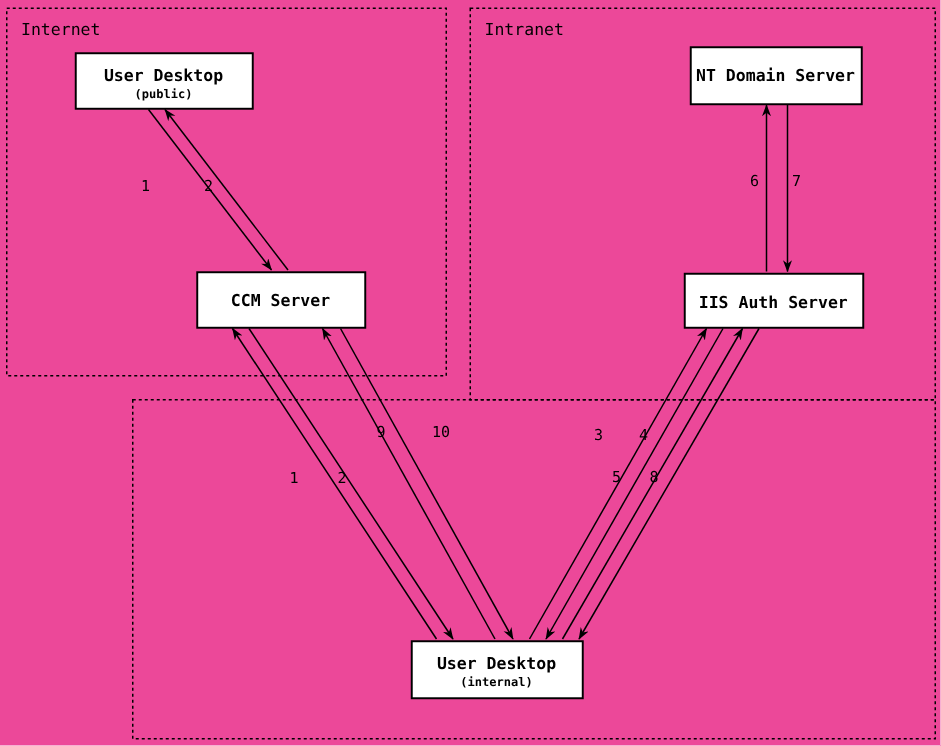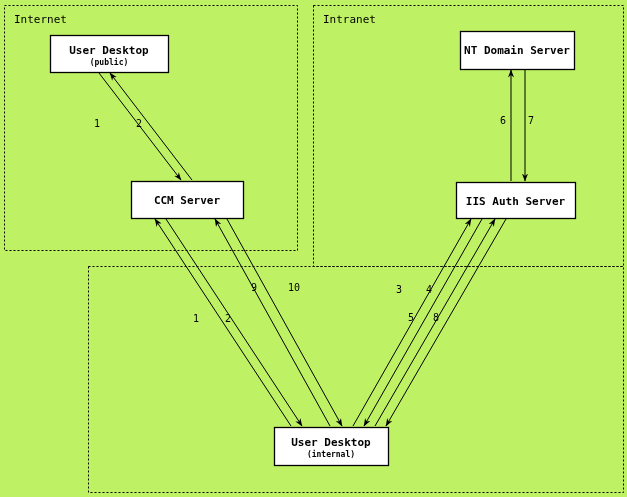--- a/index.html
+++ b/index.html
@@ -4,21 +4,21 @@
 <style>
   html, body {
     margin: 0;
     padding: 0;
     background: #ffffff;
   }
   #canvas {
     position: relative;
     width: 627px;
     height: 497px;
-    background: #bef264;
+    background: #ec4899;
     overflow: hidden;
     font-family: "DejaVu Sans Mono", "Liberation Mono", monospace;
   }
   #diagram-svg {
     position: absolute;
     left: 0;
     top: 0;
     width: 627px;
     height: 497px;
   }

